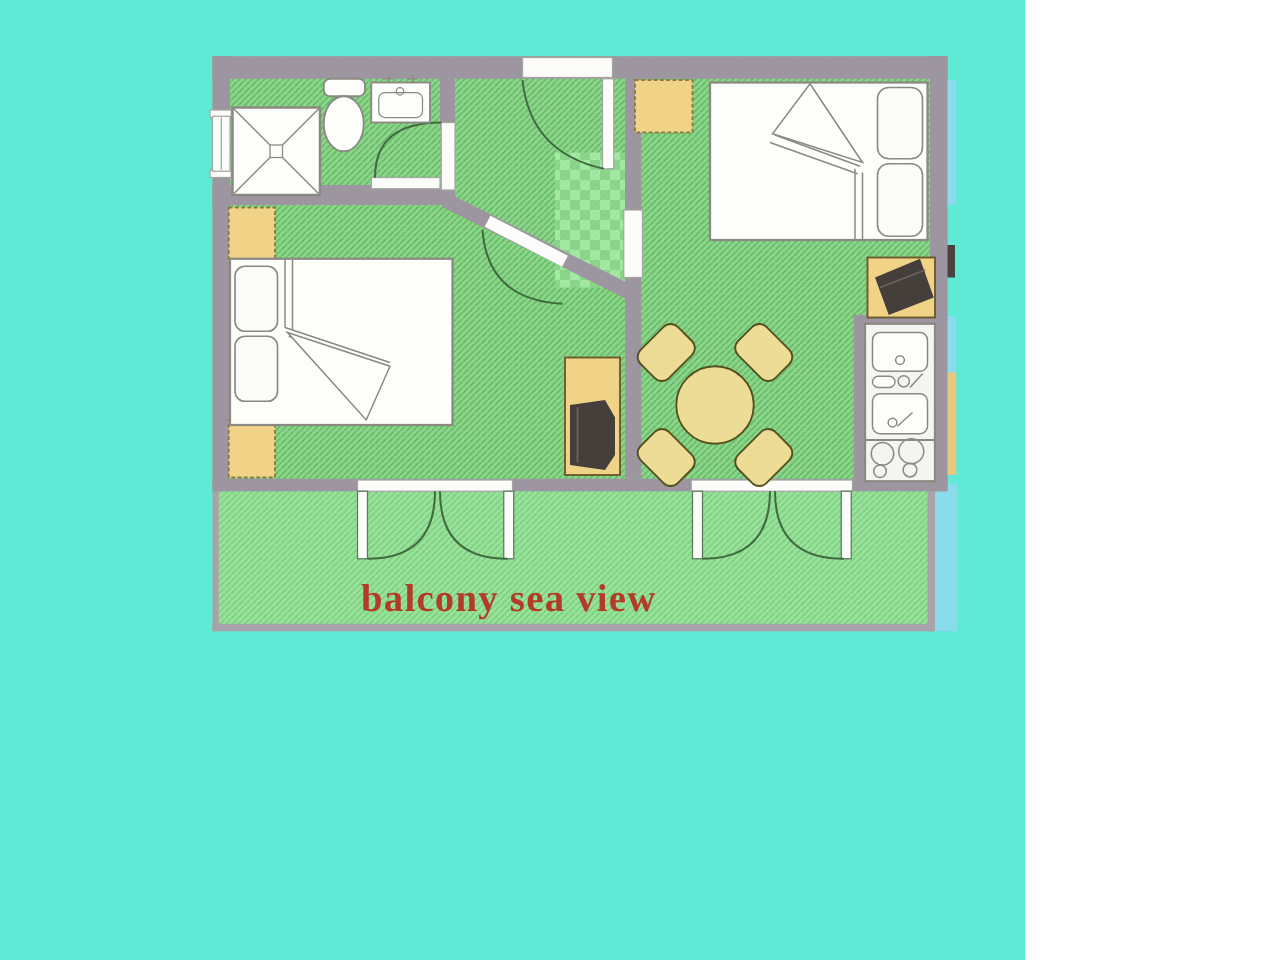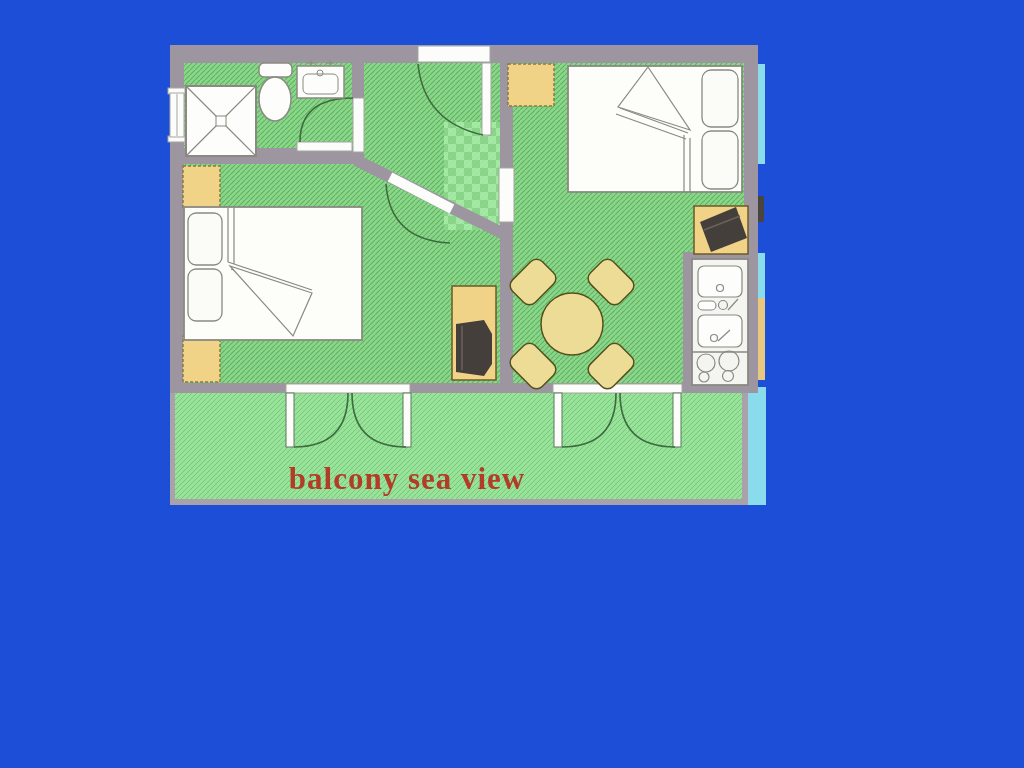--- a/index.html
+++ b/index.html
@@ -6,23 +6,23 @@
     margin: 0;
     padding: 0;
     width: 1024px;
     height: 768px;
     background: #ffffff;
     font-family: "Liberation Sans", sans-serif;
     overflow: hidden;
   }
   .stage {
     position: relative;
-    width: 1024px;
+    width: 820px;
     height: 768px;
-    background: #1d4ed8;
+    background: #5eead4;
   }
   svg { display: block; }
   .balcony-text {
     font-family: "Liberation Serif", serif;
     font-weight: bold;
     font-size: 31px;
     letter-spacing: 1px;
   }
 </style>
 </head>

